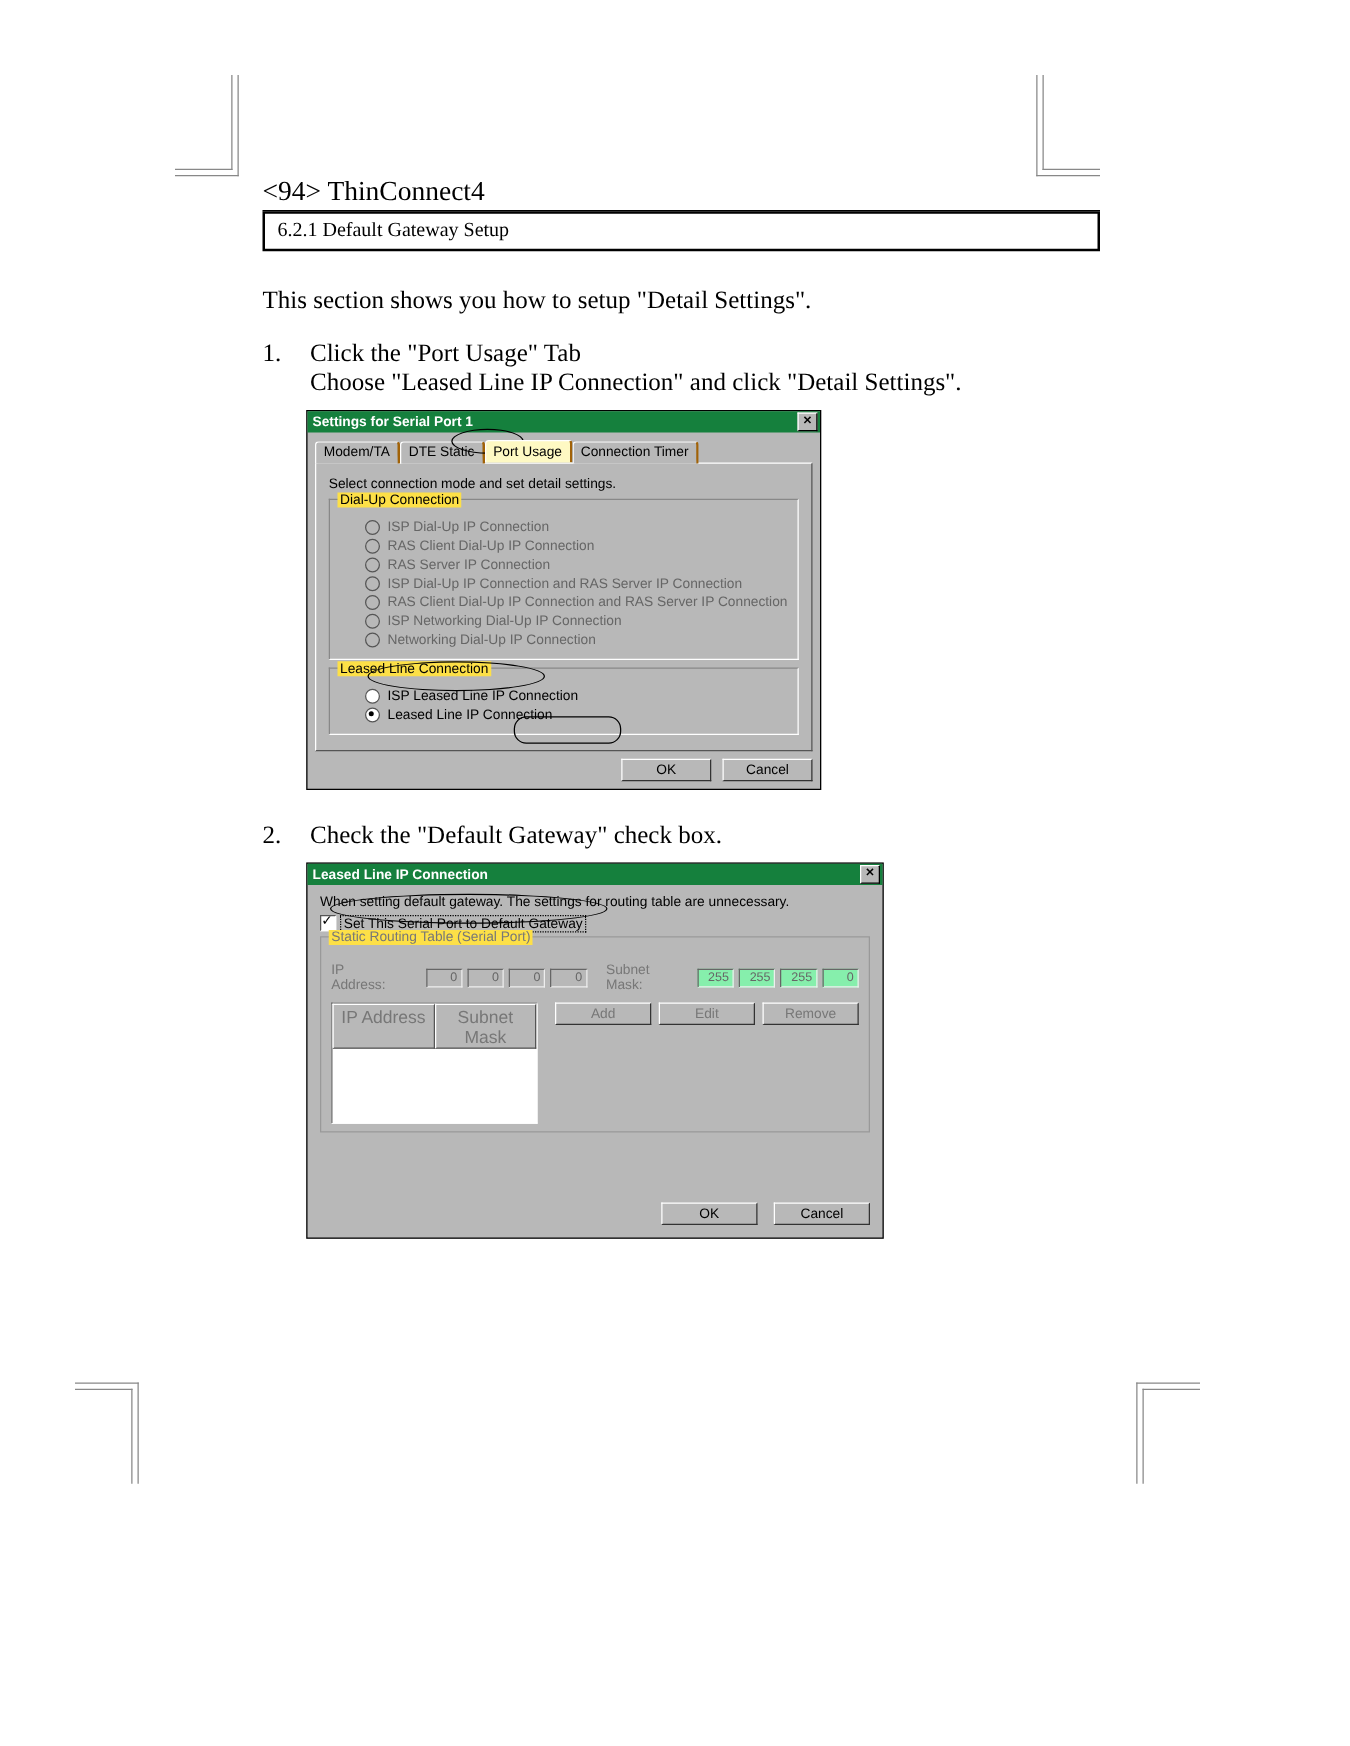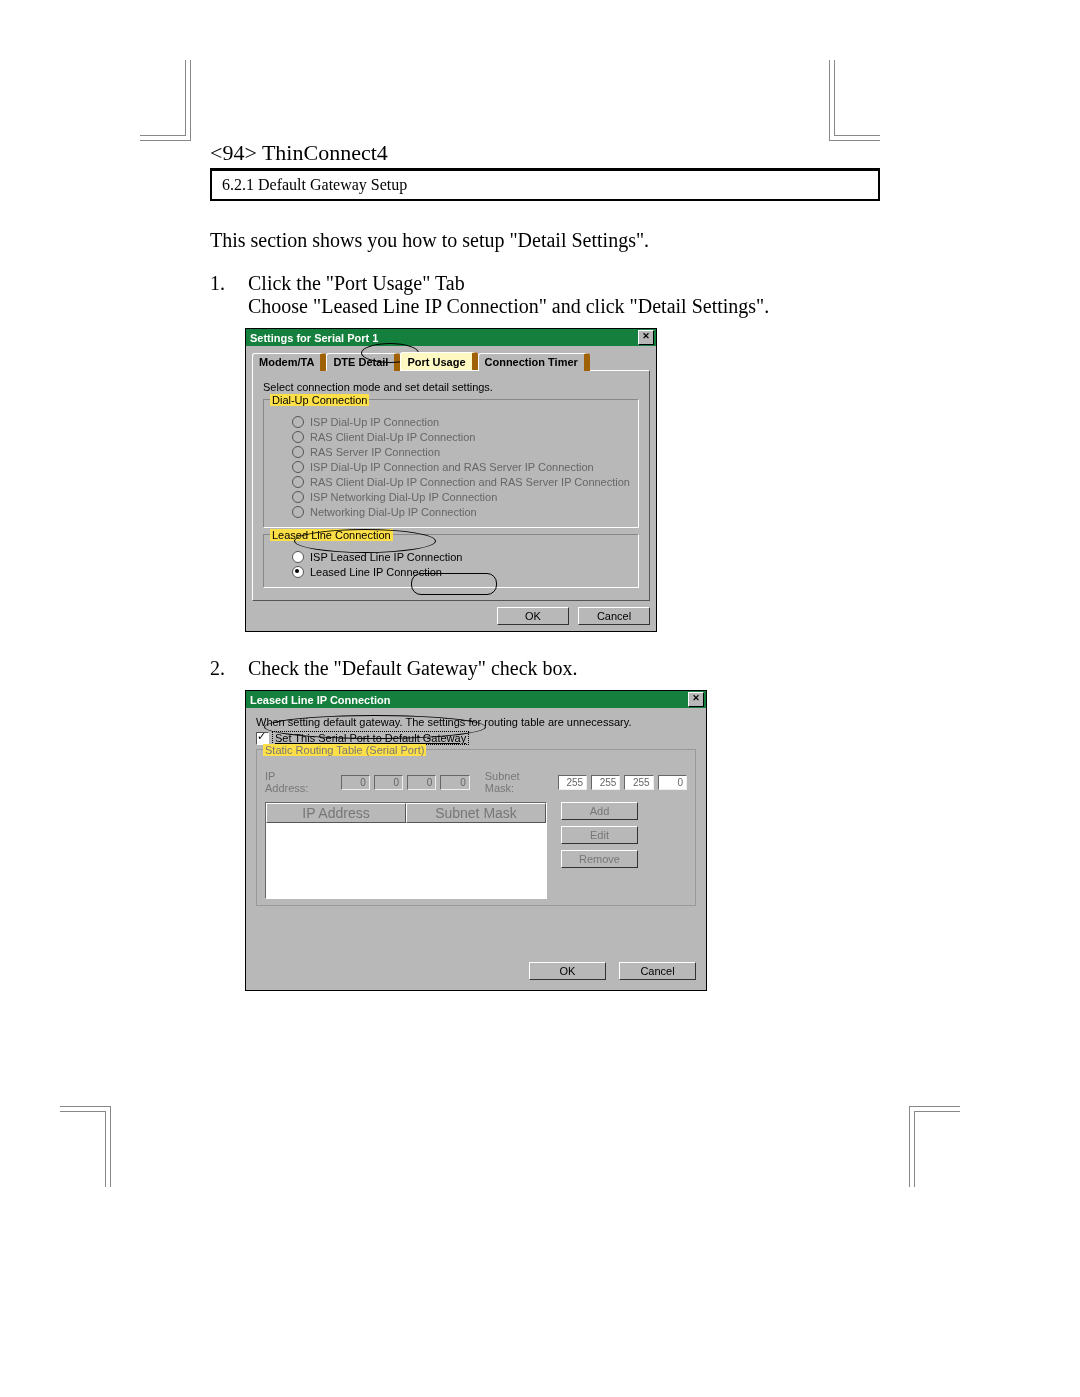--- a/index.html
+++ b/index.html
@@ -26,52 +26,52 @@
   .body-text { margin-bottom: 20px; }
   .step { display: flex; margin-bottom: 10px; }
   .step-num { width: 38px; padding-left: 0; }
   .step-body { flex: 1; }
 
   
   .dialog { background: #b8b8b8; border: 1px solid #000; font-family: "MS Sans Serif", Arial, sans-serif; font-size: 11px; color: #000; margin: 10px 0 25px 35px; width: 410px; }
   .titlebar { background: #15803d; color: #fff; display: flex; justify-content: space-between; align-items: center; padding: 1px 2px 1px 4px; font-weight: bold; font-size: 11px; }
   .close-x { background: #b8b8b8; color: #000; width: 14px; height: 13px; border-top: 1px solid #fff; border-left: 1px solid #fff; border-right: 1px solid #000; border-bottom: 1px solid #000; text-align: center; line-height: 11px; font-size: 9px; font-weight: bold; font-family: Arial; }
   .tabs { display: flex; margin: 6px 6px 0 6px; }
-  .tab { padding: 2px 6px; border-top: 1px solid #fff; border-left: 1px solid #fff; border-right: 6px solid #a16207; background: #b8b8b8; border-top-left-radius: 3px; border-top-right-radius: 3px; position: relative; top: 1px; font-weight: bold; }
+  .tab { padding: 2px 6px; border-top: 1px solid #fff; border-left: 1px solid #fff; border-right: 2px solid #a16207; background: #b8b8b8; border-top-left-radius: 3px; border-top-right-radius: 3px; position: relative; top: 1px; }
   .tab.active { background: #fef9c3; z-index: 2; padding-top: 3px; top: 0; }
   .tab-panel { margin: 0 6px 6px 6px; border-top: 1px solid #fff; border-left: 1px solid #fff; border-right: 1px solid #555; border-bottom: 1px solid #555; padding: 10px 10px 6px 10px; background: #b8b8b8; }
   .instruction { margin-bottom: 6px; }
   .groupbox { border: 1px solid #888; border-top-color: #888; border-left-color: #888; border-right-color: #fff; border-bottom-color: #fff; padding: 4px 8px 6px 8px; margin-bottom: 6px; position: relative; }
   .groupbox-title { position: relative; top: -10px; background: #fde047; display: inline-block; padding: 0 2px; margin-left: -2px; }
   .radio-row { display: flex; align-items: center; margin: 0 0 3px 20px; font-size: 11px; }
   .radio-row.disabled { color: #666; }
   .radio { width: 10px; height: 10px; border-radius: 50%; border: 1px solid #555; background: #fff; margin-right: 6px; position: relative; flex-shrink: 0; }
   .radio.filled::after { content:''; position:absolute; top:2px; left:2px; width:4px; height:4px; background:#000; border-radius:50%; }
   .radio.disabled { background: #b8b8b8; }
   .btn { background: #b8b8b8; border-top: 1px solid #fff; border-left: 1px solid #fff; border-right: 1px solid #333; border-bottom: 1px solid #333; padding: 2px 10px; font-size: 11px; text-align: center; display: inline-block; min-width: 50px; }
   .btn.focused { outline: 1px dotted #000; outline-offset: -3px; }
   .dialog-buttons { text-align: right; margin: 6px; }
   .dialog-buttons .btn { margin-left: 6px; }
   .circle-anno { position: absolute; border: 1px solid #000; border-radius: 50%; pointer-events: none; }
 
   
   .dialog2 { width: 460px; margin: 10px 0 0 35px; background: #b8b8b8; border: 1px solid #000; font-family: "MS Sans Serif", Arial, sans-serif; font-size: 11px; }
   .d2-body { padding: 8px 10px 10px 10px; }
-  .checkbox-row { display: flex; align-items: flex-start; margin: 4px 0; text-decoration: underline; }
+  .checkbox-row { display: flex; align-items: flex-end; margin: 4px 0; }
   .checkbox { width: 11px; height: 11px; background: #fff; border-top: 1px solid #555; border-left: 1px solid #555; border-right: 1px solid #fff; border-bottom: 1px solid #fff; margin-right: 4px; position: relative; flex-shrink:0; }
   .checkbox.checked::after { content: '✓'; position: absolute; top: -3px; left: 0; font-size: 11px; }
   .dotted-box { outline: 1px dotted #000; outline-offset: 0; padding: 0 2px; }
   .input-cell { display: inline-block; background: #b8b8b8; border-top: 1px solid #666; border-left: 1px solid #666; border-right: 1px solid #eee; border-bottom: 1px solid #eee; width: 24px; text-align: right; padding: 1px 3px; color: #666; font-size: 10px; }
-  .input-cell.light { background: #ffffff; }
+  .input-cell.light { background: #86efac; }
   .lbl-disabled { color: #777; }
   .row-ip { display: flex; align-items: center; gap: 4px; margin: 4px 0 8px 0; }
   .table2 { display: flex; border-top: 1px solid #666; border-left: 1px solid #666; border-right: 1px solid #fff; border-bottom: 1px solid #fff; background: #fff; width: 280px; height: 95px; }
   .table2 .th { background: #b8b8b8; border-top: 1px solid #fff; border-left: 1px solid #fff; border-right: 1px solid #555; border-bottom: 1px solid #555; text-align: center; padding: 1px 0; color: #777; flex:1; font-size:14px; }
   .table2-headers { display: flex; width: 100%; }
-  .side-buttons { display: inline-flex; flex-direction: column; gap: 6px; margin-left: 14px; vertical-align: top; align-items: center; }
+  .side-buttons { display: inline-flex; flex-direction: row; gap: 6px; margin-left: 14px; vertical-align: top; align-items: center; }
   .side-buttons .btn { color: #777; width: 55px; }
 </style>
 </head>
 <body>
 
 <div class="crop-mark-tl"></div>
 <div class="crop-mark-tl2"></div>
 <div class="crop-mark-tr"></div>
 <div class="crop-mark-tr2"></div>
 <div class="crop-mark-bl"></div>
@@ -94,21 +94,21 @@
     </div>
   </div>
 
   <div class="dialog" style="position:relative;">
     <div class="titlebar">
       <span>Settings for Serial Port 1</span>
       <span class="close-x">✕</span>
     </div>
     <div class="tabs">
       <div class="tab">Modem/TA</div>
-      <div class="tab">DTE Detail</div>
+      <div class="tab">DTE Static</div>
       <div class="tab active">Port Usage</div>
       <div class="tab">Connection Timer</div>
     </div>
     <div class="tab-panel">
       <div class="instruction">Select connection mode and set detail settings.</div>
       <div class="groupbox">
         <span class="groupbox-title">Dial-Up Connection</span>
         <div class="radio-row disabled">
             <span class="radio disabled"></span>
             <span>ISP Dial-Up IP Connection</span>

